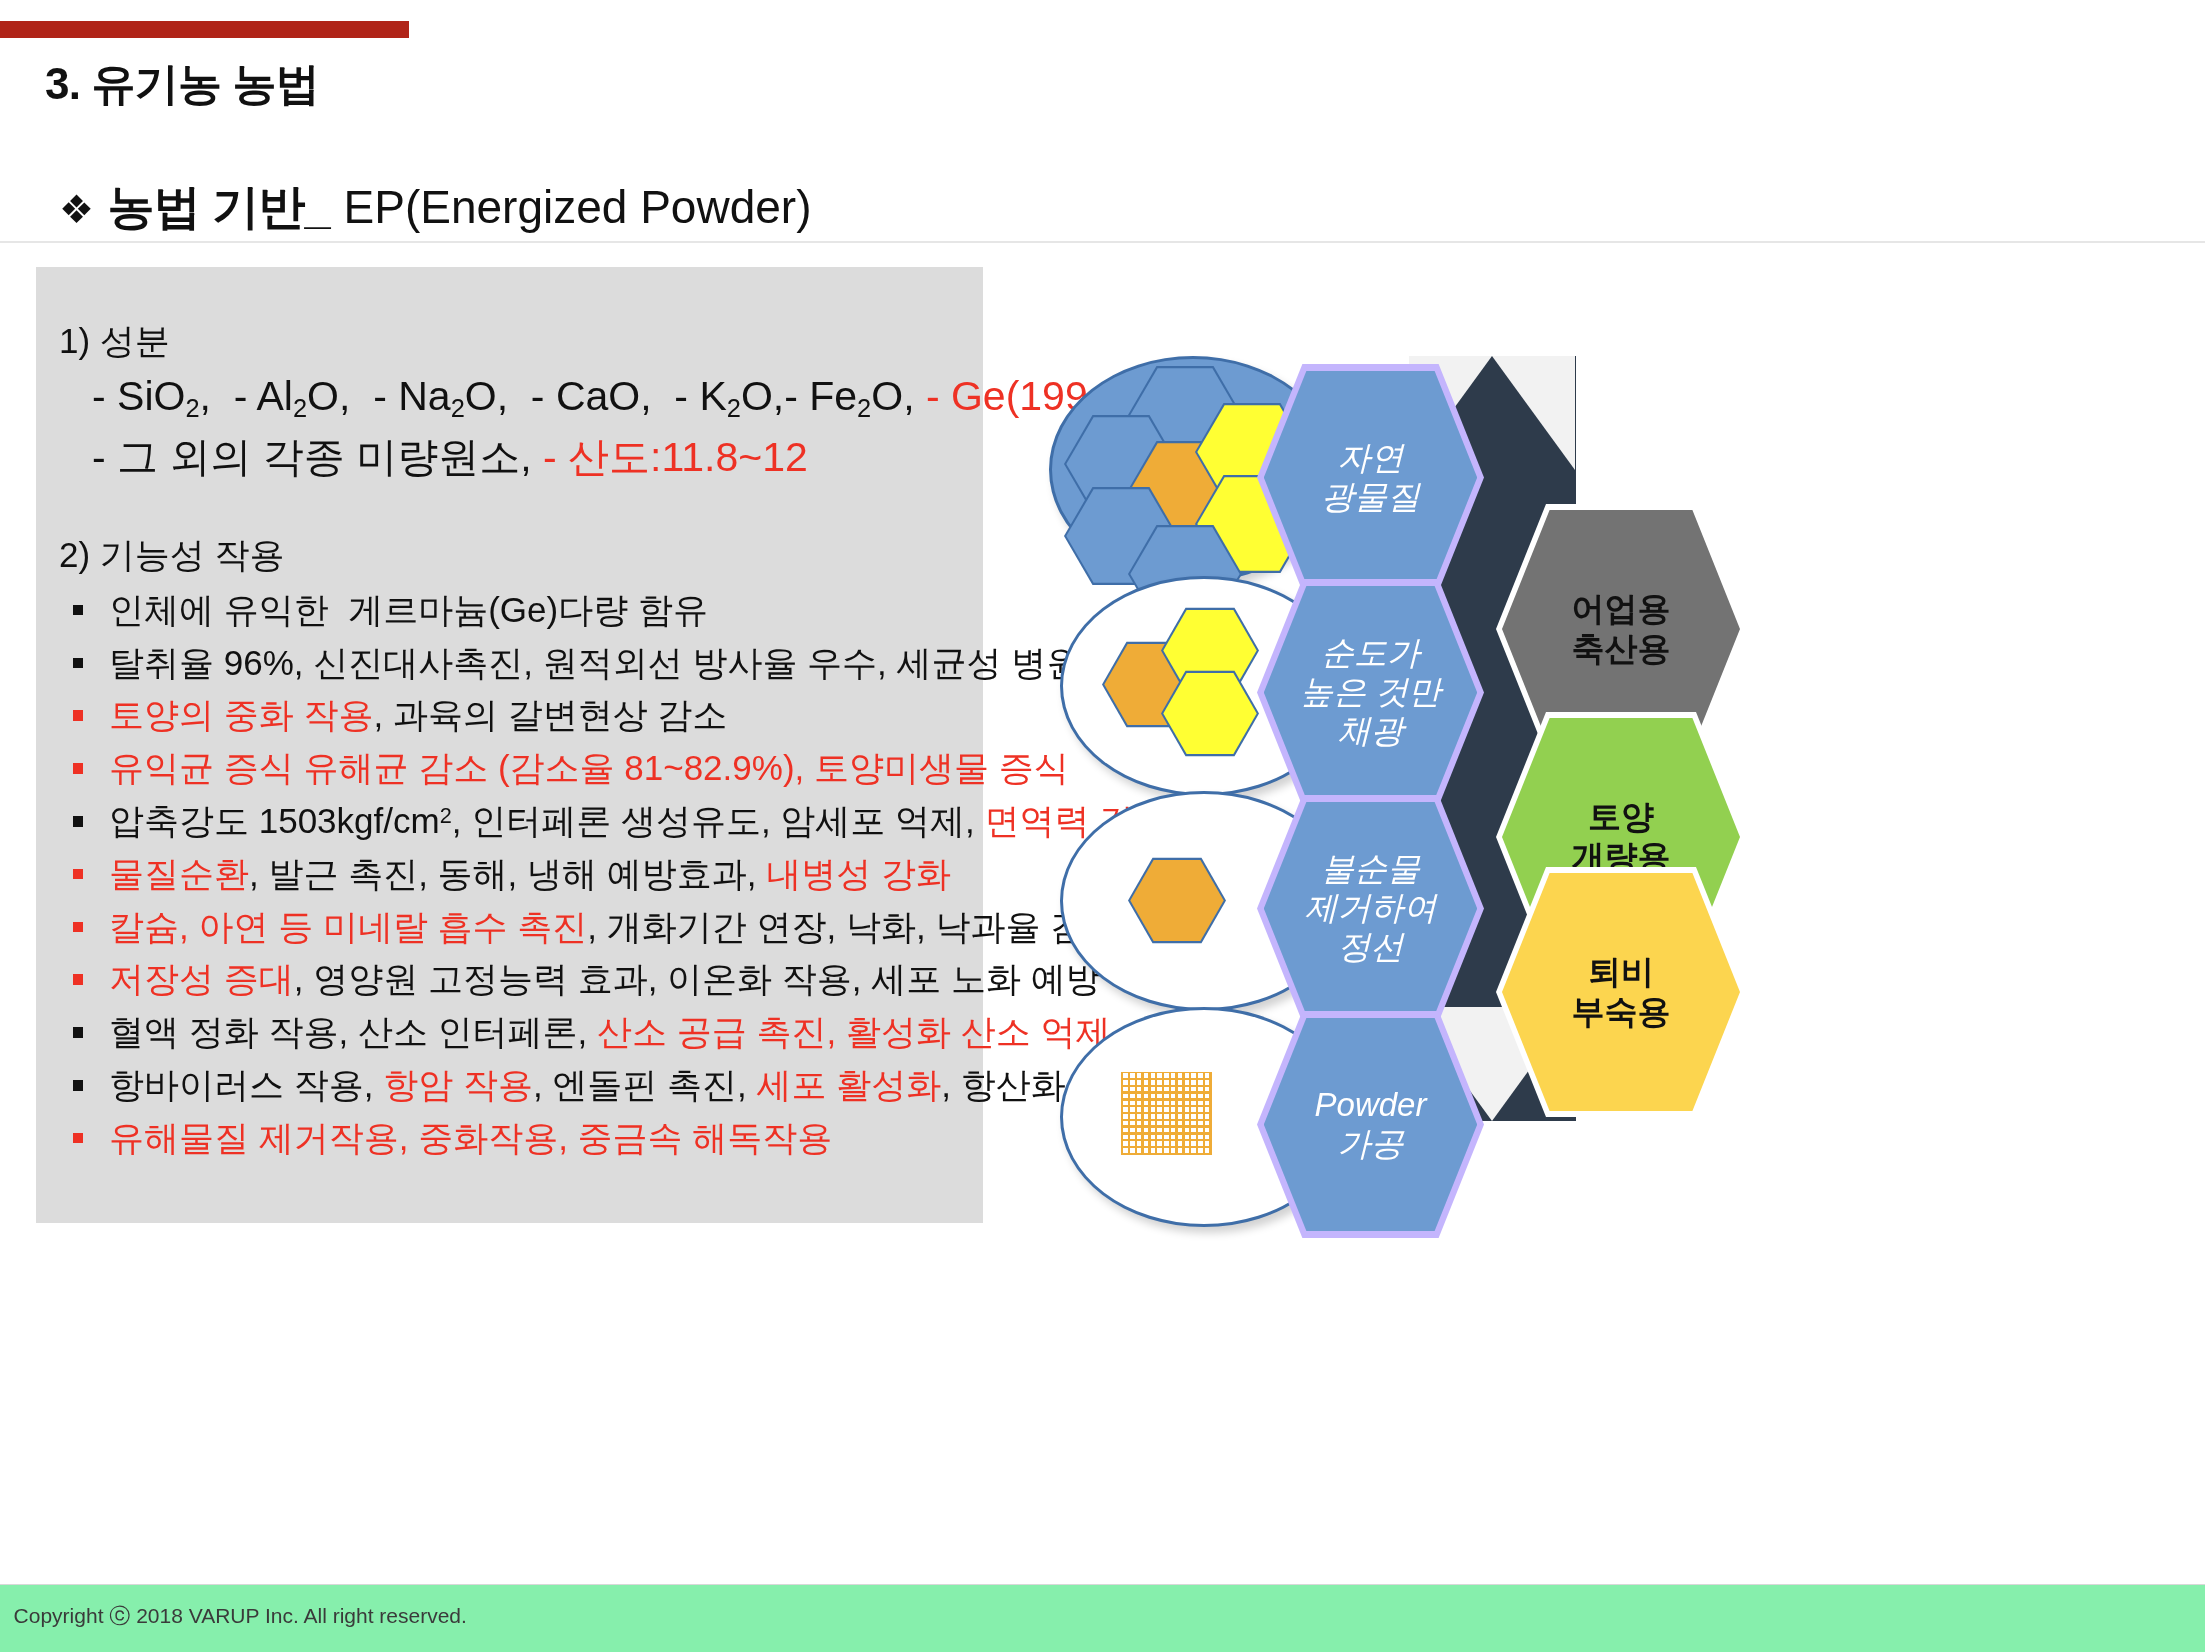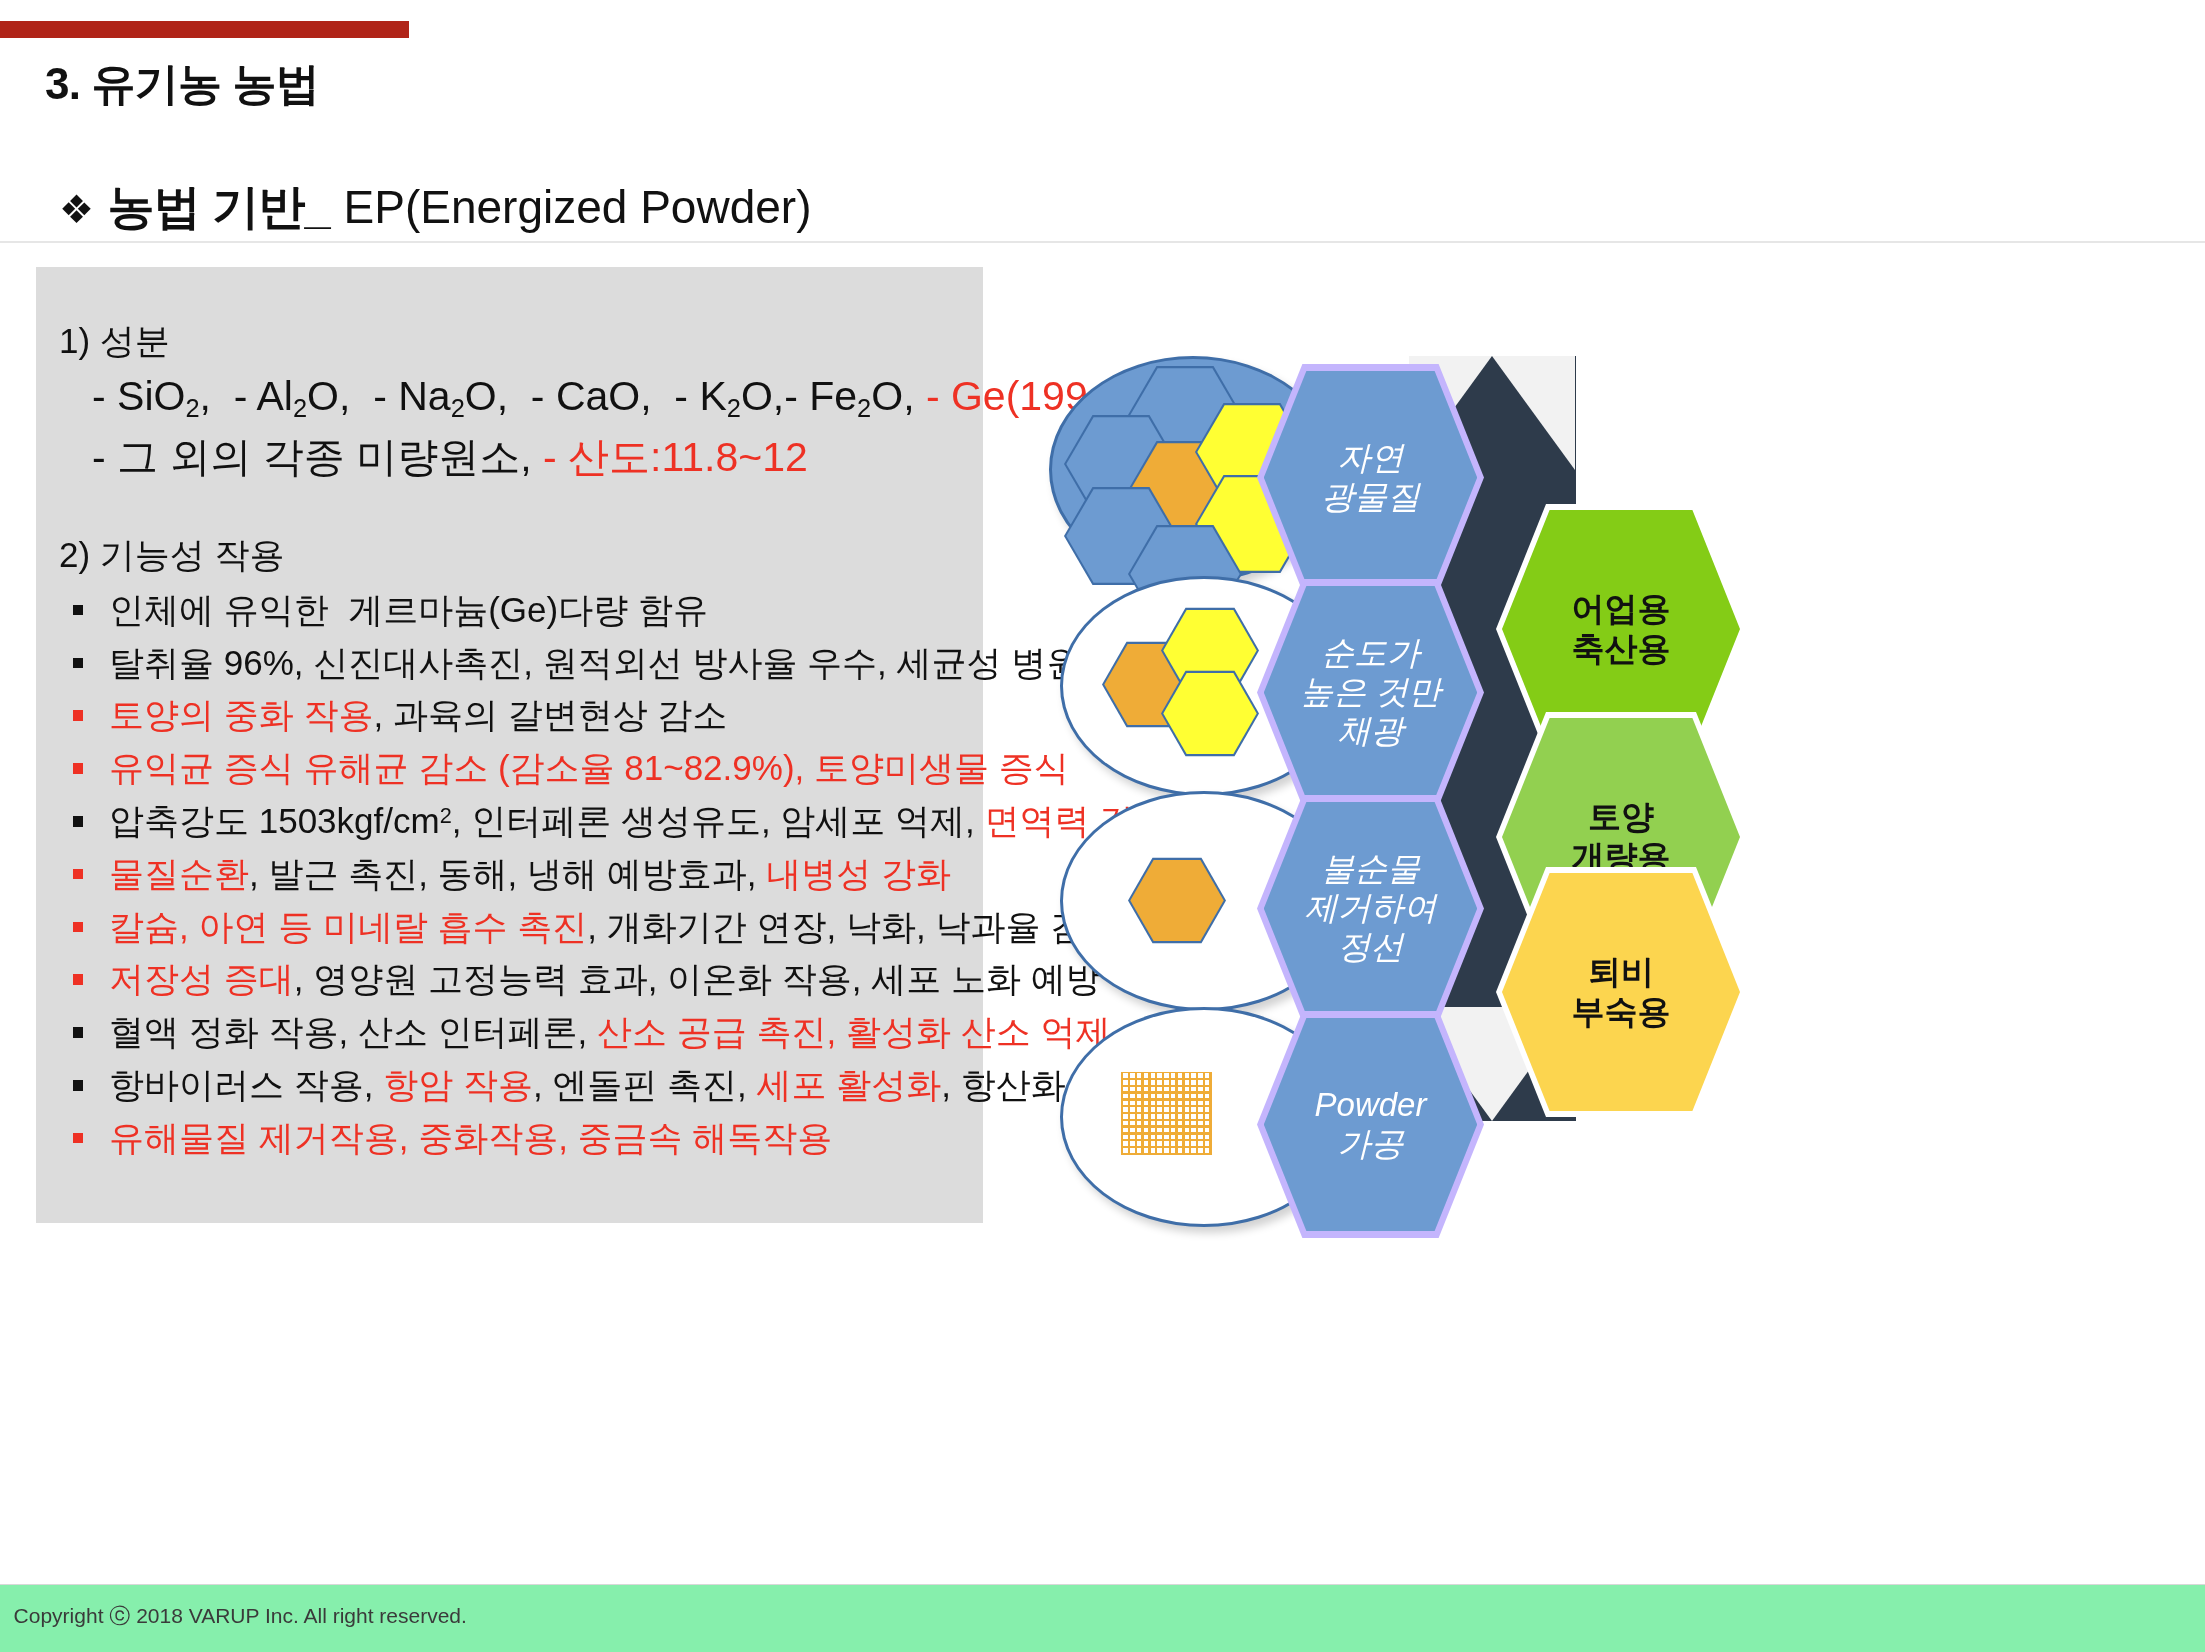--- a/index.html
+++ b/index.html
@@ -261,21 +261,21 @@
 정선</div>
 </div>
 <div class="arrow" style="left:1321px;top:1015px;"></div>
 
 <div class="phex" style="left:1257px;top:1011px;">
   <div class="inner">Powder
 가공</div>
 </div>
 
 <div class="ohex" style="left:1496px;top:504px;width:250px;height:250px;">
-  <div class="inner" style="background:#84cc16;">어업용
+  <div class="inner" style="background:#737373;">어업용
 축산용</div>
 </div>
 <div class="ohex" style="left:1496px;top:712px;width:250px;height:250px;">
   <div class="inner" style="background:#92d050;">토양
 개량용</div>
 </div>
 <div class="ohex" style="left:1496px;top:867px;width:250px;height:250px;">
   <div class="inner" style="background:#fcd54f;">퇴비
 부숙용</div>
 </div>

